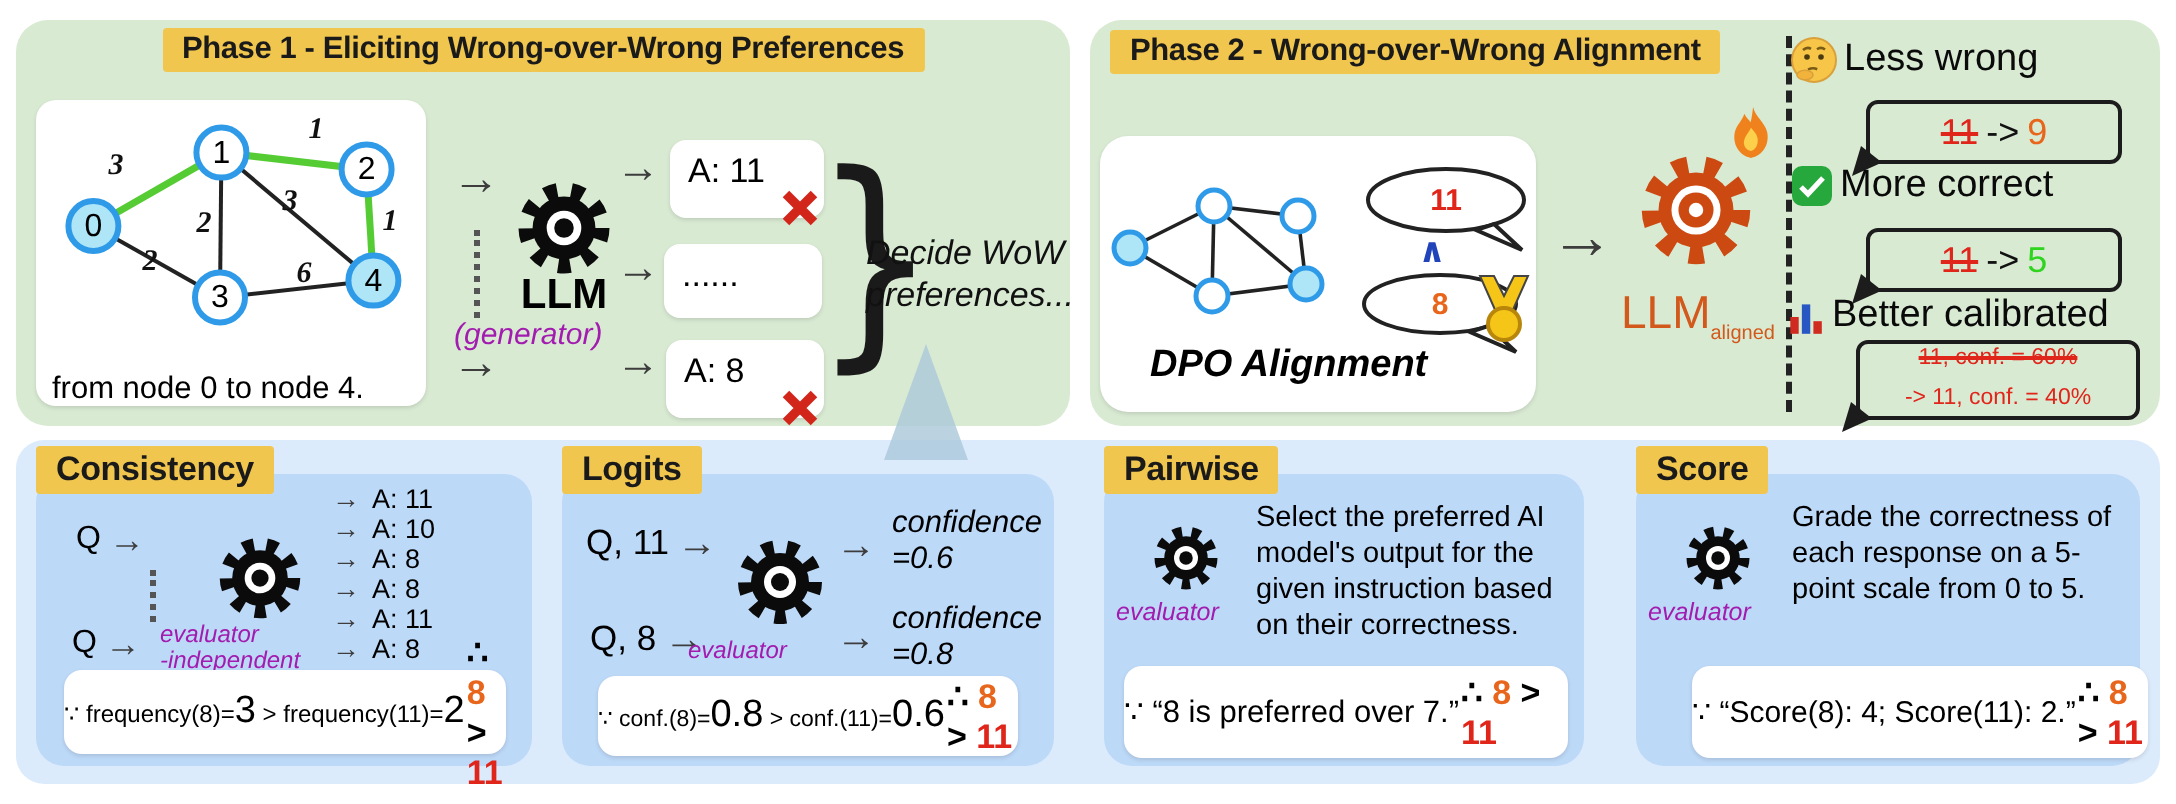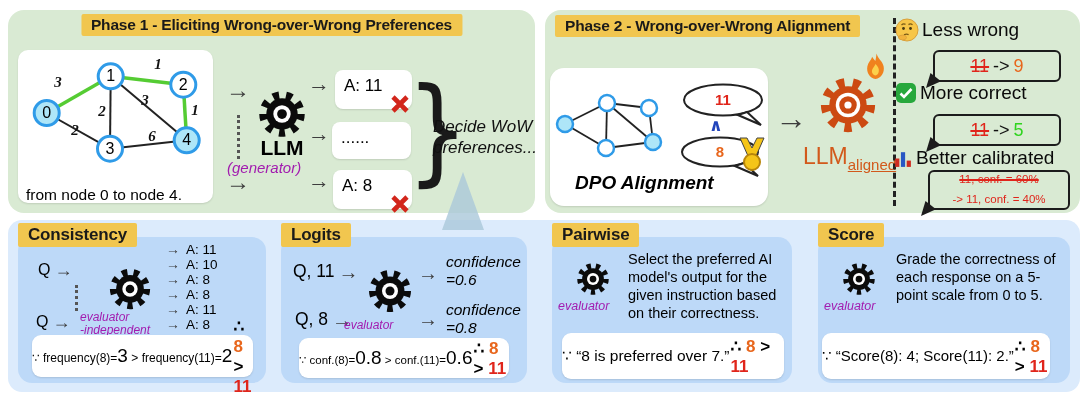--- a/index.html
+++ b/index.html
@@ -26,21 +26,21 @@
   .vdivider{position:absolute;border-left:3px dashed #222;}
   .outrow{position:absolute;display:flex;align-items:center;gap:3px;font-size:19px;color:#0a0a0a;}
   .speechbox{position:absolute;border:2.5px solid #1c1c1c;border-radius:6px;display:flex;
              align-items:center;justify-content:center;font-size:18px;gap:4px;}
   .speechbox::before{content:"";position:absolute;left:-9px;bottom:-8px;width:15px;height:15px;
              background:#1c1c1c;clip-path:polygon(0 100%,30% 0,100% 55%);}
   .strike{text-decoration:line-through;text-decoration-thickness:2px;color:var(--red_11);}
   .c8{color:var(--orange_8);} .c11{color:var(--red_11);} .c9{color:var(--orange_8);} .c5{color:var(--green_5);}
   .calbox{flex-direction:column;font-size:11.5px;line-height:1.35;color:var(--red_11);}
   .aligned{position:absolute;color:var(--aligned_text);font-size:23px;text-align:center;}
-  .aligned sub{font-size:15px;text-decoration:underline;}
+  .aligned sub{font-size:10px;}
   .mrow{position:absolute;display:flex;align-items:center;gap:4px;color:#000;}
   .outlist-row{position:absolute;display:flex;align-items:center;gap:6px;font-size:13.5px;color:#000;}
   .outlist-row .a{color:var(--arrow_dark);font-weight:700;font-size:14px;}
   .resultbox{position:absolute;background:#fff;border-radius:9px;box-shadow:0 1px 2px rgba(0,0,0,.12);
              display:flex;flex-direction:row;align-items:center;justify-content:center;gap:1px;}
   .because{font-size:12px;color:#000;white-space:nowrap;}
   .because .bg{font-size:19px;}
   .because.quote{font-size:15.5px;}
   .therefore{font-size:17px;font-weight:600;color:#000;}
   .prompt{position:absolute;font-size:14.5px;line-height:1.24;color:#000;}
@@ -383,21 +383,21 @@
       </div>
     </div>
 
     <div class="tag big" style="left:810px;top:3px">Score</div>
     <div class="card" style="left:810px;top:17px;width:252px;height:146px">
       <svg class="gear" style="position:absolute;left:23px;top:24px" width="36" height="36" viewBox="-24 -24 48 48">
           <use href="#gearA"></use>
         </svg>
       <div class="sublabel" style="left:6px;top:62px;width:70px;font-size:12.5px">evaluator</div>
       <div class="prompt" style="left:78px;top:14px;width:168px">Grade the correctness of each response on a 5-point scale from 0 to 5.</div>
-      <div class="resultbox" style="left:4px;top:96px;width:228px;height:46px">
+      <div class="resultbox" style="left:28px;top:96px;width:228px;height:46px">
         <div class="because quote" style="font-size:15px">
           <span>∵</span>
           <span>“Score(8): 4; Score(11): 2.”</span>
         </div>
         <div class="therefore">
           <span>∴</span>
           <span class="c8">8</span>
           <span>&gt;</span>
           <span class="c11">11</span>
         </div>

